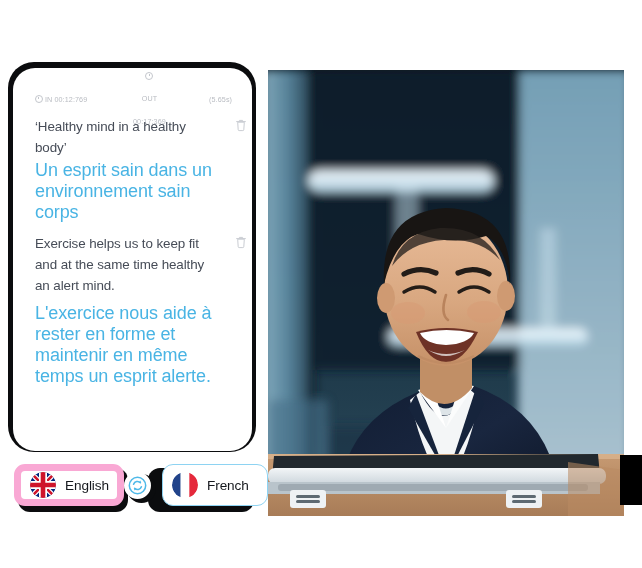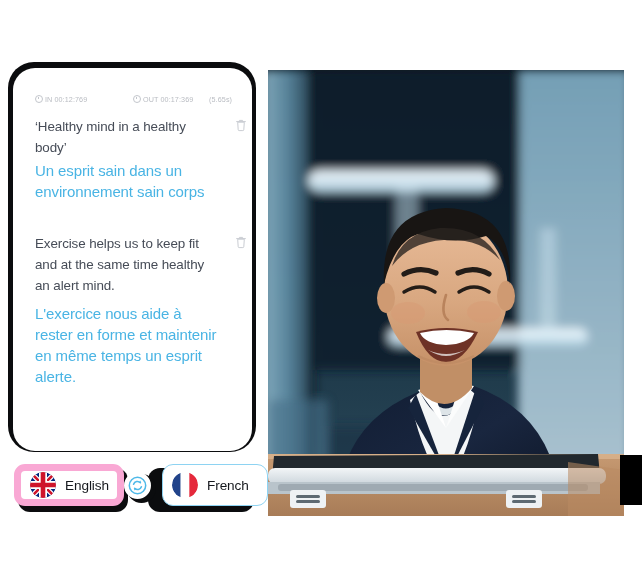--- a/index.html
+++ b/index.html
@@ -53,21 +53,21 @@
     width: 239px;
     height: 14px;
     display: flex;
     align-items: center;
     color: #b9bcc2;
     font-size: 7.2px;
     letter-spacing: 0.1px;
     white-space: nowrap;
   }
   .meta-in   { position: absolute; left: 22px;  display: flex; align-items: center; gap: 2px; }
-  .meta-out  { position: absolute; left: 120px; display: flex; align-items: center; gap: 2px; }
+  .meta-out  { position: absolute; left: 120px; display: flex; align-items: center; gap: 14px; flex-direction: column; }
   .meta-dur  { position: absolute; left: 196px; }
 
   .clock-ico {
     width: 6px; height: 6px;
     border: 0.8px solid #c3c6cc;
     border-radius: 50%;
     position: relative;
     display: inline-block;
     flex: none;
   }
@@ -91,21 +91,21 @@
     color: #464c57;
     font-size: 13.4px;
     line-height: 21px;
     letter-spacing: -0.1px;
   }
   .seg-tgt {
     position: absolute;
     left: 22px;
     width: 185px;
     color: #49b4e4;
-    font-size: 15px;
+    font-size: 18px;
     line-height: 21px;
     letter-spacing: -0.1px;
   }
   .seg-1 .seg-src { top: 0; }
   .seg-1 .seg-tgt { top: 44px; }
   .seg-2 .seg-src { top: 0; }
   .seg-2 .seg-tgt { top: 70px; }
 
   
   .trash-btn {

